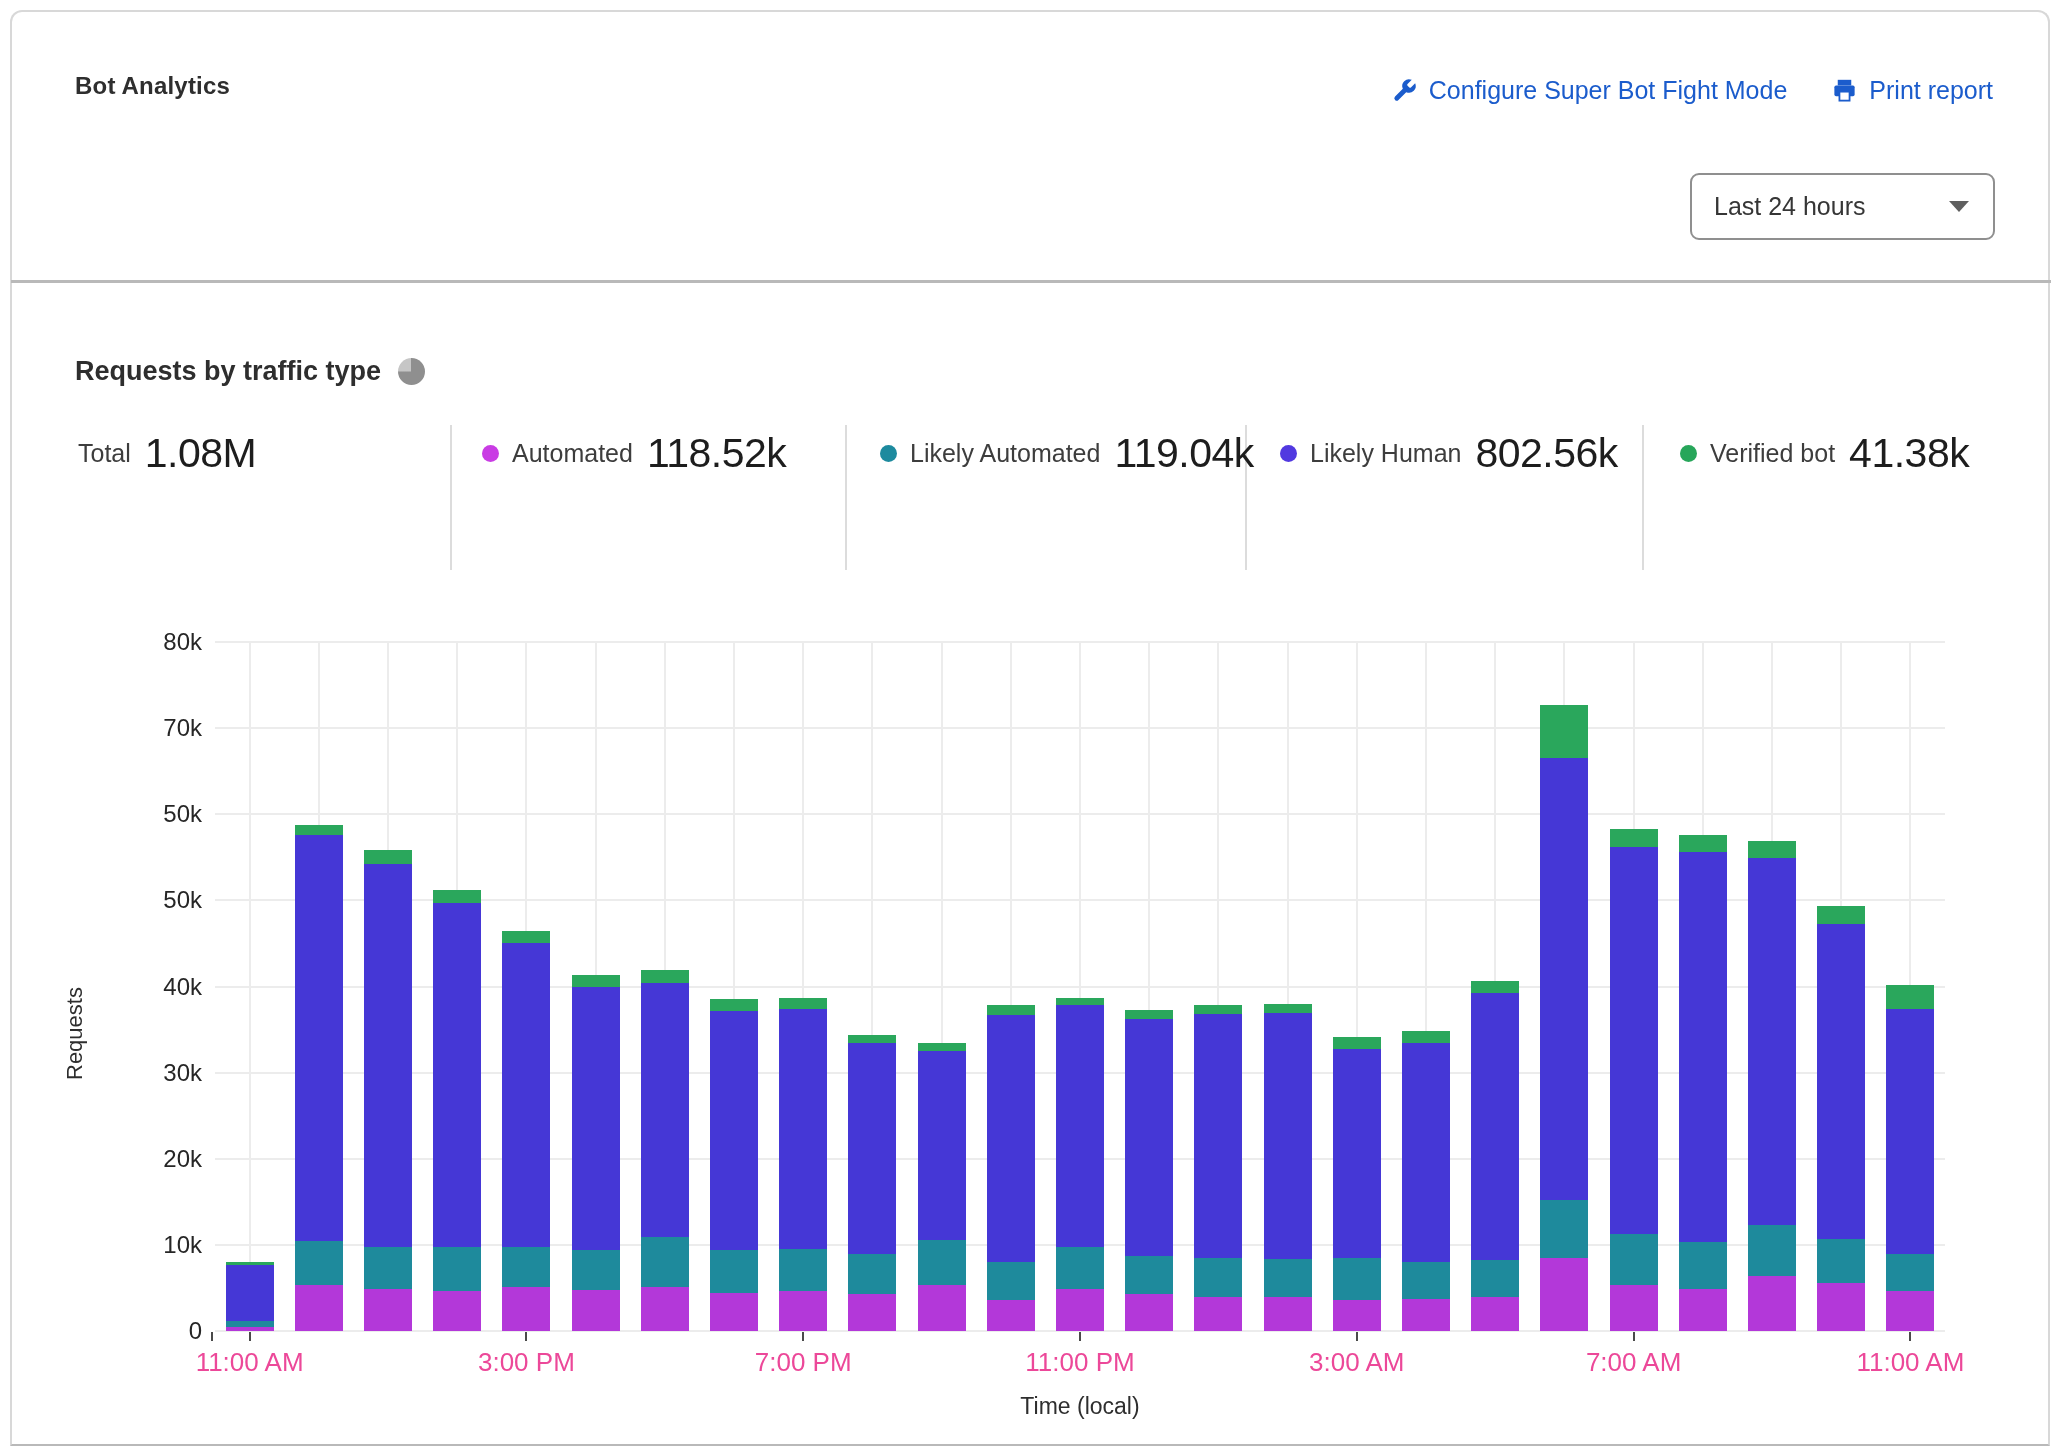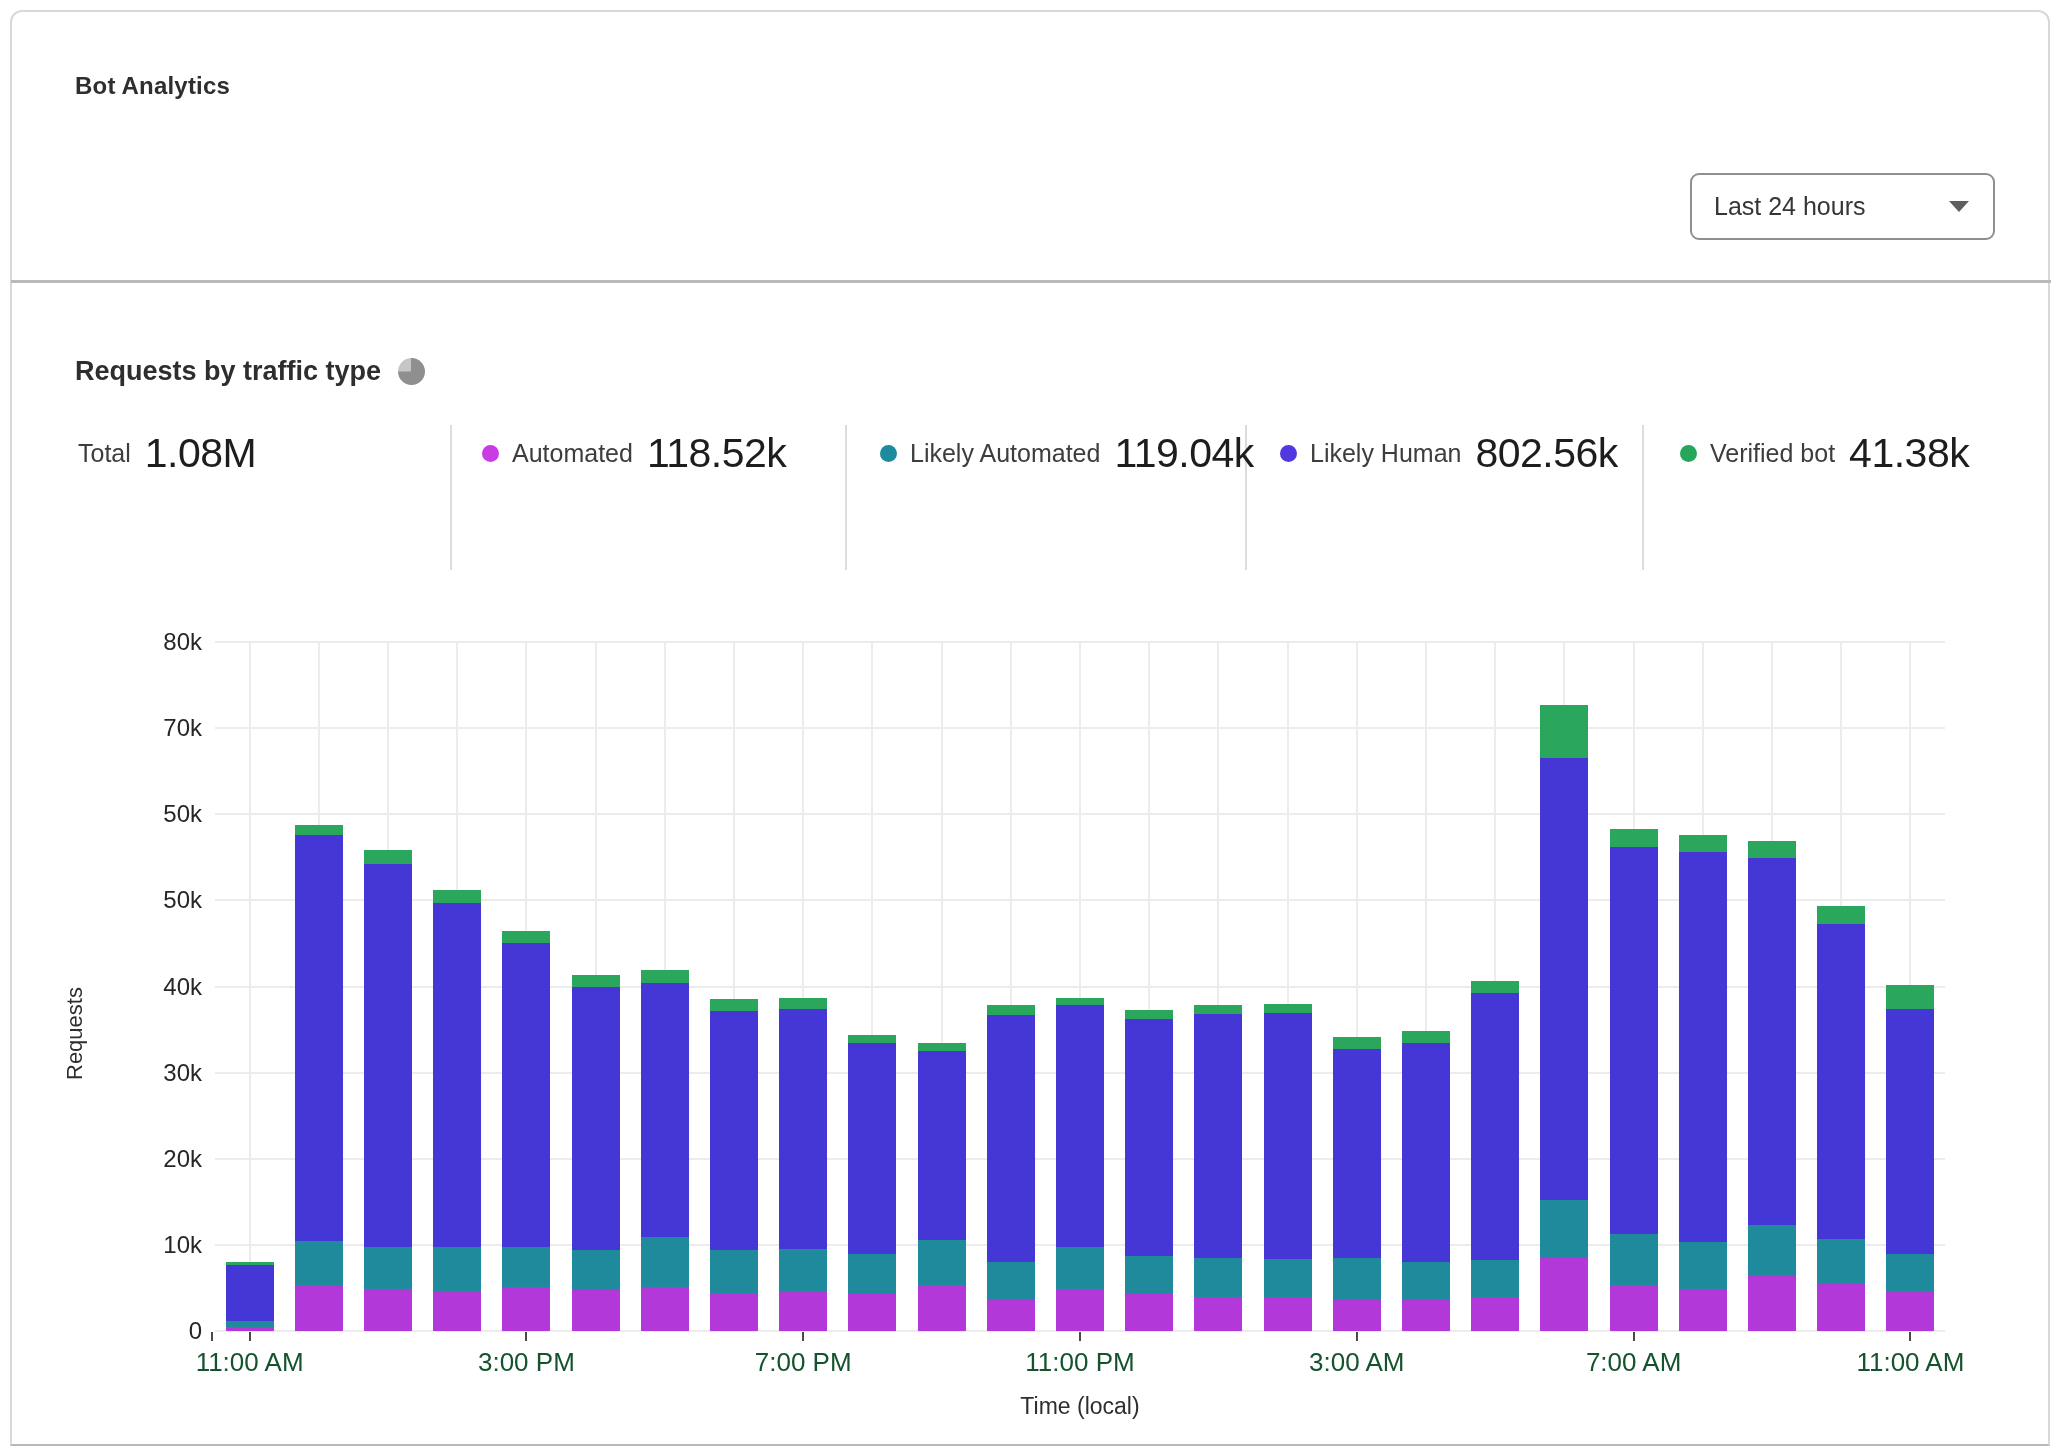--- a/index.html
+++ b/index.html
@@ -72,34 +72,50 @@
   .hgrid{position:absolute;left:0;right:0;height:2px;background:#ececec;}
   .cell{position:absolute;top:0;height:100%;}
   .vgrid{position:absolute;left:50%;top:0;bottom:0;width:2px;margin-left:-1px;background:#ececec;}
   .bar{
     position:absolute;bottom:0;left:50%;transform:translateX(-50%);width:48px;
     display:flex;flex-direction:column-reverse;
   }
   .seg{width:100%;}
   .x-axis{position:absolute;left:215px;top:1331px;width:1730px;height:90px;}
   .xtick{position:absolute;top:1px;width:2px;height:9px;background:#4a4a4a;}
-  .xlab{position:absolute;top:16px;transform:translateX(-50%);font-size:26px;color:#14532d;white-space:nowrap;}
+  .xlab{position:absolute;top:16px;transform:translateX(-50%);font-size:26px;color:#ec4899;white-space:nowrap;}
   .x-axis-title{
     position:absolute;left:1080px;top:1393px;transform:translateX(-50%);
     font-size:23px;color:#2e2e2e;white-space:nowrap;
   }
 </style>
 </head>
 <body>
 
 <div id="screen">
   <div class="card"></div>
 
   <h1 class="page-title">Bot Analytics</h1>
 
+  <div class="header-links">
+    <a class="hlink">
+      <svg width="27" height="27" viewBox="0 0 24 24" fill="#1b5ccc">
+        <path d="M14.7 6.3a1 1 0 0 0 0 1.4l1.6 1.6a1 1 0 0 0 1.4 0l3.77-3.77a6 6 0 0 1-7.94 7.94l-6.91 6.91a2.12 2.12 0 0 1-3-3l6.91-6.91a6 6 0 0 1 7.94-7.94l-3.76 3.76z"></path>
+      </svg>
+      <span>Configure Super Bot Fight Mode</span>
+    </a>
+    <a class="hlink">
+      <svg width="27" height="27" viewBox="0 0 24 24">
+        <rect x="6" y="2.5" width="12" height="5" fill="#1b5ccc"></rect>
+        <rect x="3" y="7.5" width="18" height="9.5" rx="1.5" fill="#1b5ccc"></rect>
+        <rect x="7.5" y="13" width="9" height="8" fill="#ffffff" stroke="#1b5ccc" stroke-width="1.6"></rect>
+      </svg>
+      <span>Print report</span>
+    </a>
+  </div>
 
 
   <div class="dropdown">
     <span>Last 24 hours</span>
     <span class="chevron-down"></span>
   </div>
 
   <div class="header-divider"></div>
 
   <div class="section-row">

